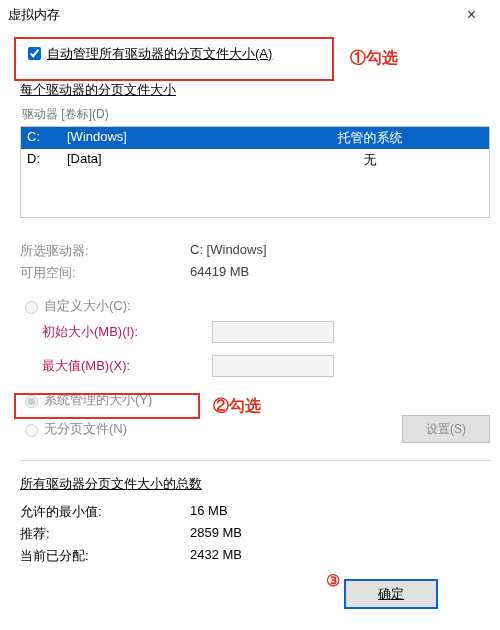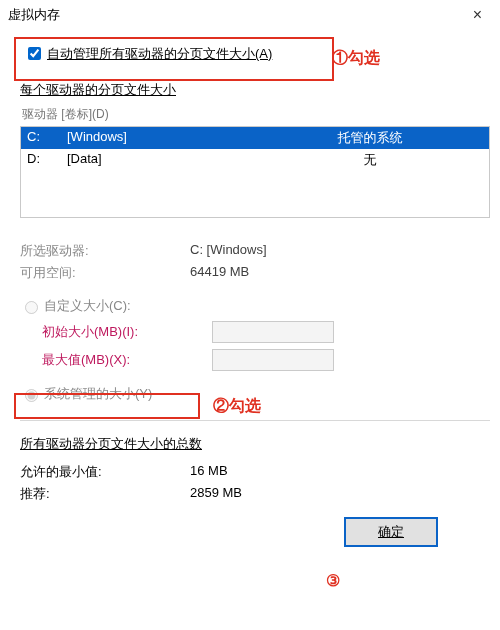--- a/index.html
+++ b/index.html
@@ -11,21 +11,21 @@
     font-size: 13px;
     color: #000;
     background: #fff;
     overflow: hidden;
     position: relative;
   }
   .titlebar {
     display: flex;
     align-items: center;
     justify-content: space-between;
-    padding: 6px 14px 4px 8px;
+    padding: 6px 20px 4px 8px;
     font-size: 13px;
   }
   .close-x { font-size: 16px; color: #333; padding: 0 4px; cursor: pointer; }
 
   .annot-box {
     border: 2px solid #E03020;
     position: absolute;
     pointer-events: none;
     box-sizing: border-box;
   }
@@ -106,21 +106,21 @@
 </style>
 </head>
 <body>
 
 <div class="titlebar">
   <span>虚拟内存</span>
   <span class="close-x">×</span>
 </div>
 
 <div class="annot-box" style="left:14px; top:37px; width:320px; height:44px;"></div>
-<div class="annot-text" style="left:332px; top:48px;">①勾选</div>
+<div class="annot-text" style="left:350px; top:48px;">①勾选</div>
 
 <div class="annot-box" style="left:14px; top:393px; width:186px; height:26px;"></div>
 <div class="annot-text" style="left:213px; top:396px;">②勾选</div>
 
 <div class="annot-text" style="left:326px; top:571px;">③</div>
 
 <div class="content">
 
   <div class="cb-row">
     <input type="checkbox" checked="" style="">
@@ -160,41 +160,51 @@
 
   <div class="radio-stack">
     <div class="r-row">
       <input type="radio" name="sz" disabled="" style="">
       <span>自定义大小(C):</span>
     </div>
     <div class="sz-line">
       <span class="sz-label">初始大小(MB)(I):</span>
       <div class="sz-input"></div>
     </div>
-    <div class="sz-line" style="">
+    <div class="sz-line" style="margin-top:6px;">
       <span class="sz-label">最大值(MB)(X):</span>
       <div class="sz-input"></div>
     </div>
     <div class="r-row" style="margin-top:8px;">
       <input type="radio" name="sz" disabled="" checked="" style="">
       <span>系统管理的大小(Y)</span>
     </div>
+    <div class="r-row" style="display:flex; align-items:center;">
+      <input type="radio" name="sz" disabled="" style="">
+      <span style="flex:0 0 auto;">无分页文件(N)</span>
+      <div style="flex:1"></div>
+      <div class="set-btn">设置(S)</div>
+    </div>
   </div>
 
   <hr class="sep">
 
   <div class="section-title">所有驱动器分页文件大小的总数</div>
   <div class="totals" style="margin-top:8px;">
     <div class="info-row">
       <span class="k">允许的最小值:</span>
       <span class="v">16 MB</span>
     </div>
     <div class="info-row">
       <span class="k">推荐:</span>
       <span class="v">2859 MB</span>
     </div>
+    <div class="info-row">
+      <span class="k">当前已分配:</span>
+      <span class="v">2432 MB</span>
+    </div>
   </div>
 
   <div class="ok-row">
     <div class="ok-btn">确定</div>
   </div>
 
 </div>
 
 </body></html>

